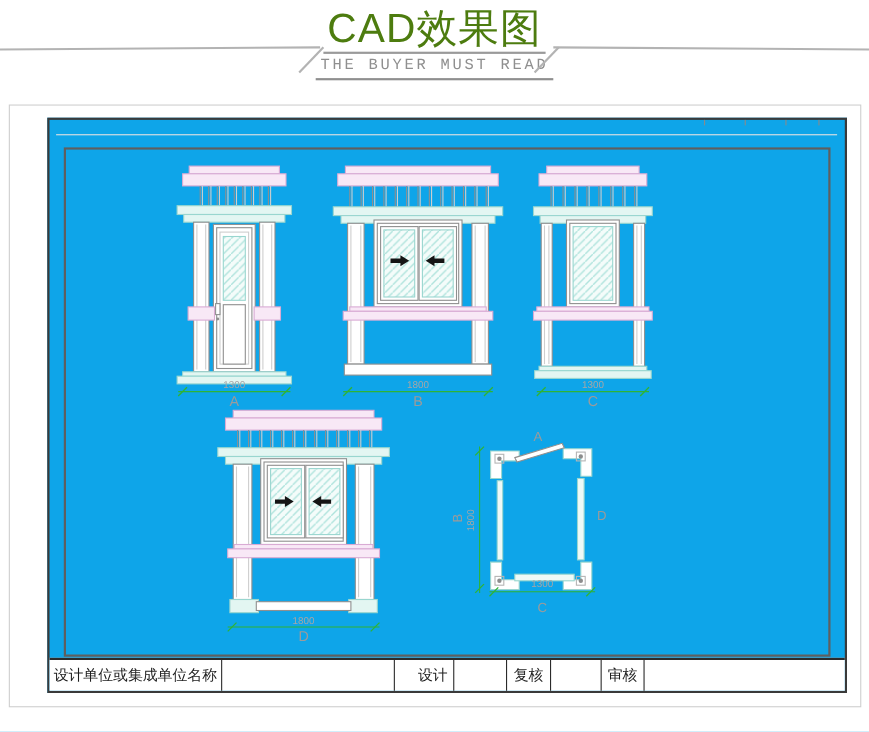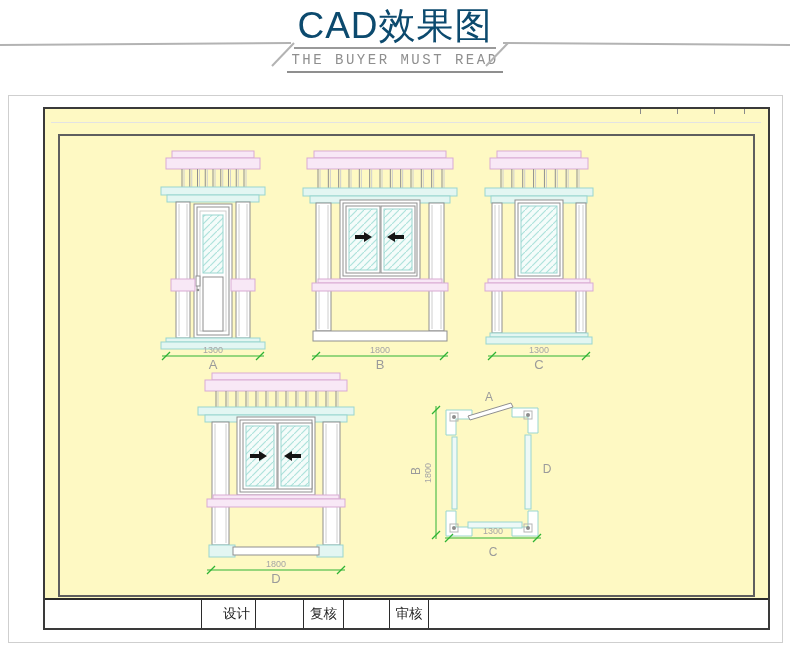--- a/index.html
+++ b/index.html
@@ -1,30 +1,30 @@
 <!DOCTYPE html>
 <html><head>
 <meta charset="utf-8">
 <style>
   html,body{margin:0;padding:0;background:#fff;}
   .page{position:relative;width:790px;height:665px;background:#fff;overflow:hidden;
         font-family:"Liberation Sans",sans-serif;}
   
   .header{position:absolute;left:0;top:0;width:790px;height:95px;text-align:center;}
   .header-title{display:inline-block;margin-top:6px;font-size:37px;line-height:40px;
-        color:#0c4a6e;letter-spacing:1px;border-bottom:2px solid #9a9a9a;padding:0 3px 1px;}
+        color:#4d7c0f;letter-spacing:1px;border-bottom:2px solid #9a9a9a;padding:0 3px 1px;}
   .header-sub{display:inline-block;margin-top:3px;font-family:"Liberation Mono",monospace;
         font-size:14px;color:#8f8f8f;letter-spacing:2.5px;border-bottom:2px solid #8f8f8f;
         padding:0 4px 3px;}
   .decor{position:absolute;left:0;top:0;width:790px;height:95px;pointer-events:none;}
   
   .outer-box{position:absolute;left:8px;top:95px;width:773px;height:546px;
         border:1px solid #cfcfcf;background:#fff;}
   .paper{position:absolute;left:34px;top:11px;width:727px;height:523px;
-        border:2px solid #3a3a3a;box-sizing:border-box;background:#fef9c3;}
+        border:2px solid #3a3a3a;box-sizing:border-box;background:#0ea5e9;}
   .paper-topline{position:absolute;left:6px;top:13px;width:710px;height:0;
         border-top:1px solid #e3e3e3;}
   .ruler-tick{position:absolute;top:0;width:1px;height:5px;background:#8a8a8a;}
   .inner-frame{position:absolute;left:13px;top:25px;width:697px;height:463px;
         border:2px solid #5f5f5f;box-sizing:border-box;}
   .cad-svg{position:absolute;left:13px;top:25px;width:697px;height:463px;}
   svg text{font-family:"Liberation Sans",sans-serif;}
   svg text.dim{font-size:9px;fill:#a6a6a6;}
   svg text.lbl{font-size:13px;fill:#9b9b9b;}
   svg text.plbl{font-size:12px;fill:#9b9b9b;}
@@ -297,20 +297,23 @@
             <text x="417" y="474" class="plbl" text-anchor="middle" transform="rotate(-90 417 471)">B</text>
             <line x1="445" y1="538" x2="541" y2="538" stroke="#2fb335" stroke-width="1"></line>
             <line x1="445" y1="542" x2="453" y2="534" stroke="#2fb335" stroke-width="1.2"></line>
             <line x1="533" y1="542" x2="541" y2="534" stroke="#2fb335" stroke-width="1.2"></line>
             <text x="493" y="534" class="dim" text-anchor="middle">1300</text>
             <text x="493" y="556" class="plbl" text-anchor="middle">C</text>
           </g>
         </svg>
 
       <div class="title-block">
+        <div class="tb-cell w157">
+          <span>设计单位或集成单位名称</span>
+        </div>
         <div class="tb-cell w157"></div>
         <div class="tb-cell w38">
           <span>设计</span>
         </div>
         <div class="tb-cell w48"></div>
         <div class="tb-cell w40">
           <span>复核</span>
         </div>
         <div class="tb-cell w46"></div>
         <div class="tb-cell w39">

